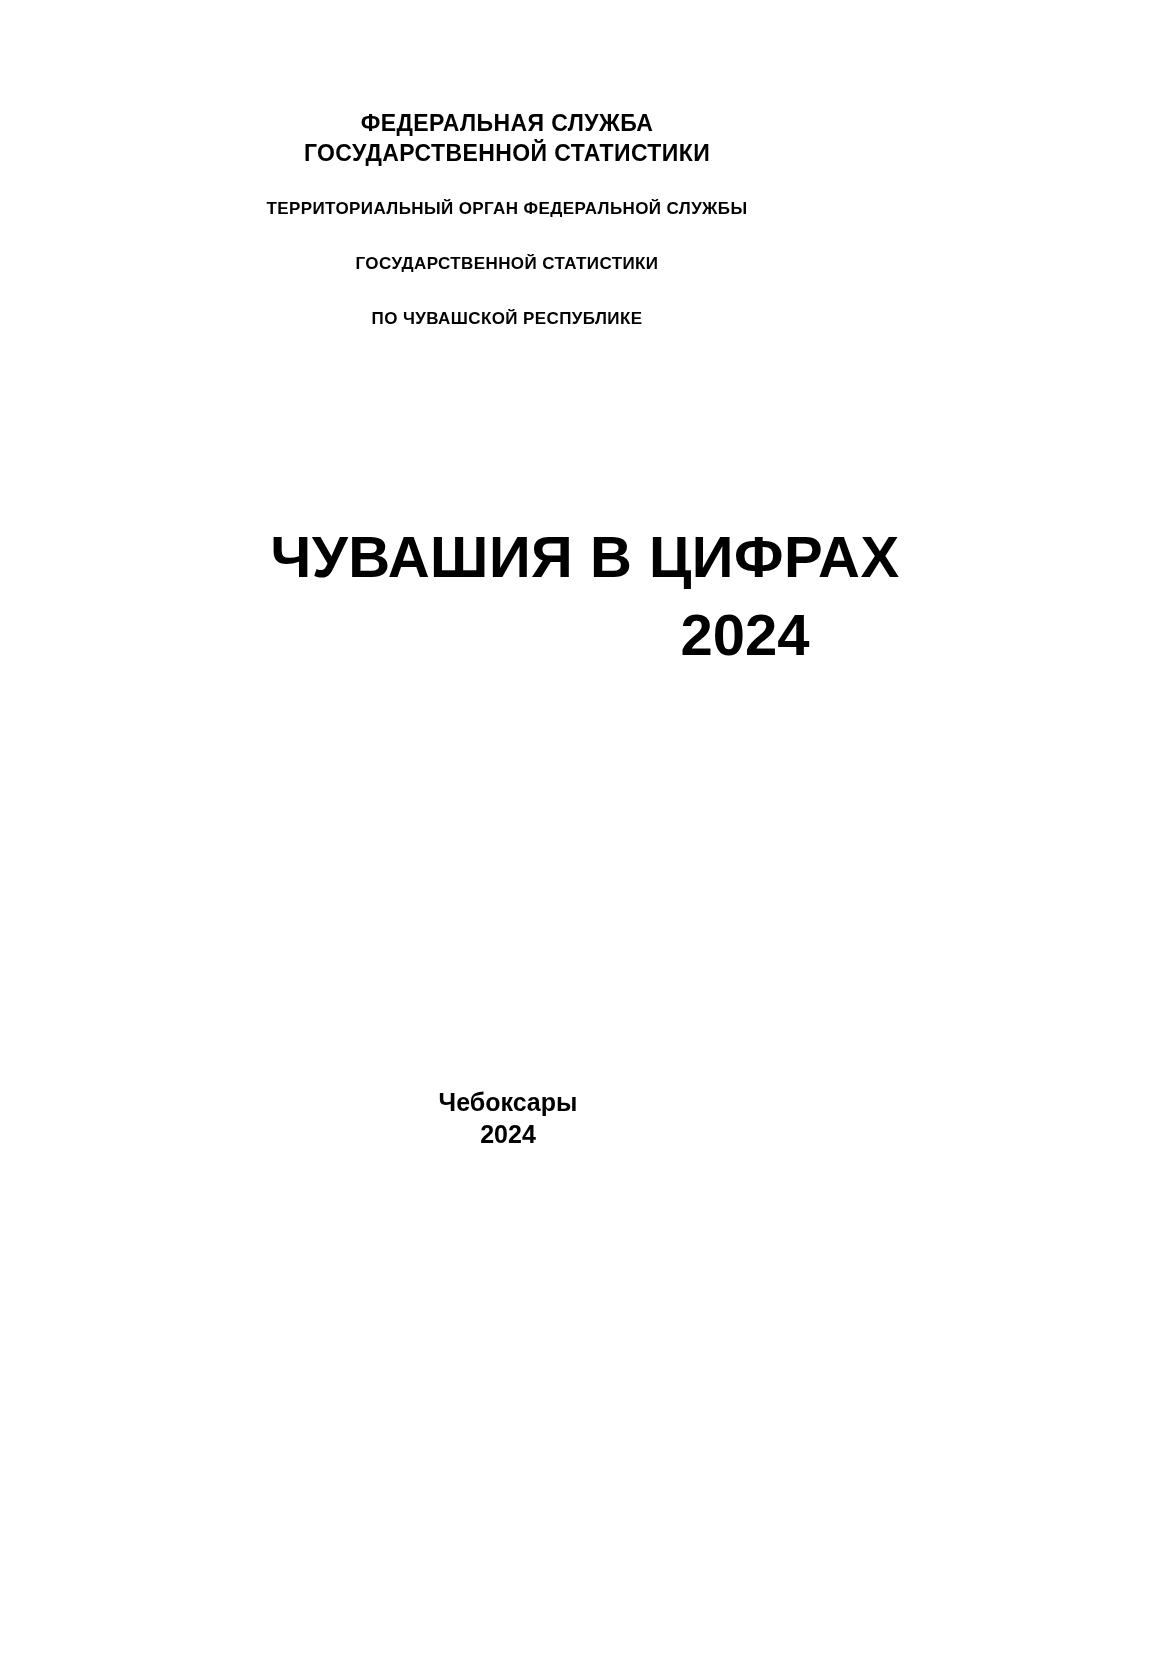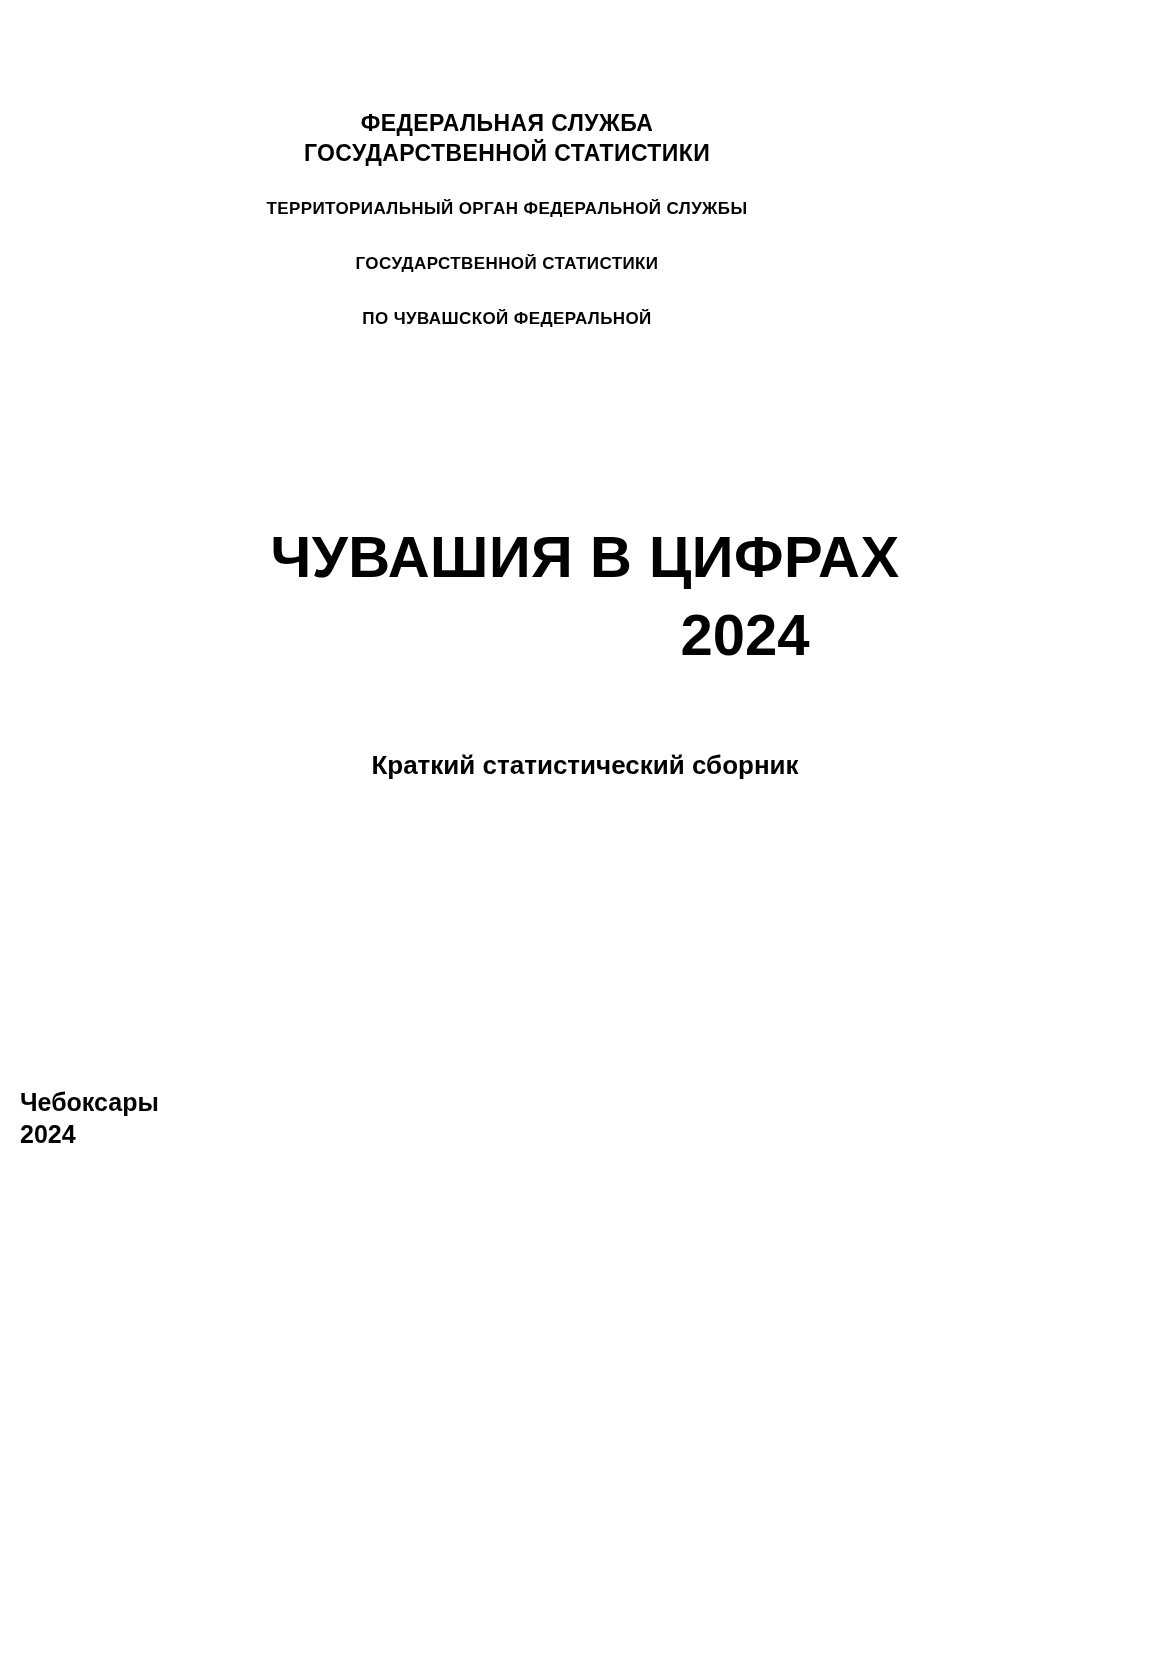--- a/index.html
+++ b/index.html
@@ -80,22 +80,21 @@
     font-size: 26px;
     line-height: 34px;
   }
 
   
   .imprint {
     position: absolute;
     top: 1086px;
     left: 0;
     width: 1016px;
-    text-align: left;
-    padding-left: 20px;
+    text-align: center;
   }
   .imprint .city {
     font-weight: bold;
     font-size: 25px;
     line-height: 32px;
   }
   .imprint .year {
     font-weight: bold;
     font-size: 25px;
     line-height: 32px;
@@ -105,29 +104,28 @@
 <body>
 
 <div class="page">
 
   <div class="publisher">
     <div class="line agency">ФЕДЕРАЛЬНАЯ СЛУЖБА</div>
     <div class="line agency">ГОСУДАРСТВЕННОЙ СТАТИСТИКИ</div>
 
     <div class="line territorial">ТЕРРИТОРИАЛЬНЫЙ ОРГАН ФЕДЕРАЛЬНОЙ СЛУЖБЫ</div>
     <div class="line territorial">ГОСУДАРСТВЕННОЙ СТАТИСТИКИ</div>
-    <div class="line territorial">ПО ЧУВАШСКОЙ ФЕДЕРАЛЬНОЙ</div>
+    <div class="line territorial">ПО ЧУВАШСКОЙ РЕСПУБЛИКЕ</div>
 
   </div>
 
   <div class="title-block">
     <div class="title-main">ЧУВАШИЯ В ЦИФРАХ</div>
     <div class="title-year">2024</div>
   </div>
 
-  <div class="subtitle">Краткий статистический сборник</div>
 
   <div class="imprint">
     <div class="city">Чебоксары</div>
     <div class="year">2024</div>
   </div>
 
 </div>
 
 </body></html>

